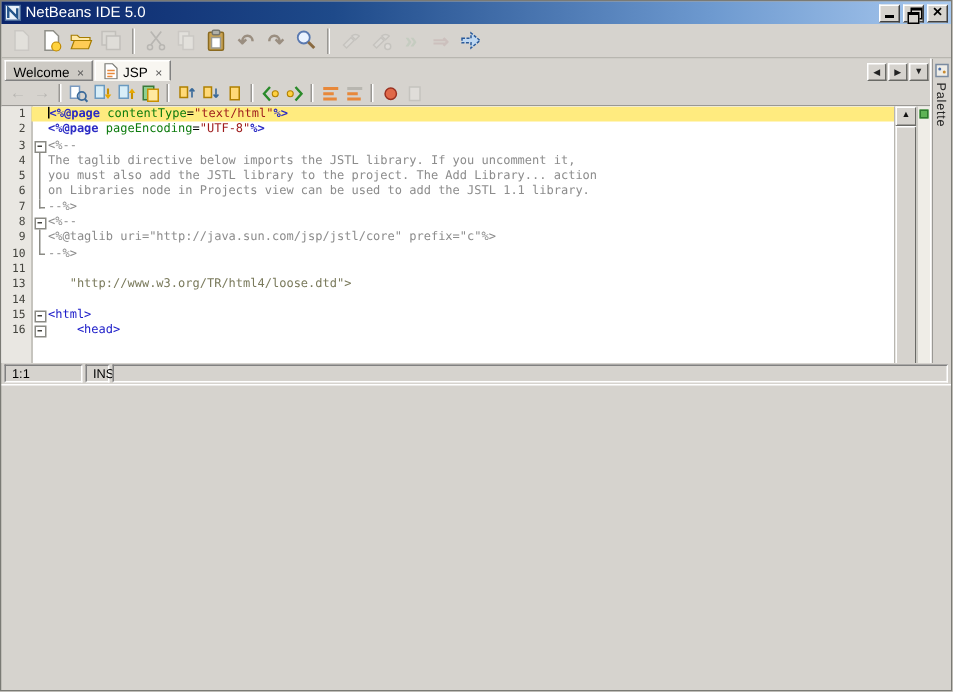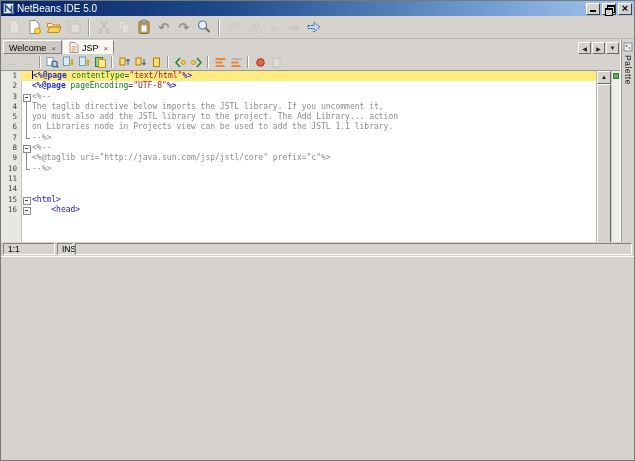--- a/index.html
+++ b/index.html
@@ -358,20 +358,25 @@
             </div>
             <div class="row">
               <span class="num">10</span>
               <span class="fold end"></span>
               <span class="code"><span class="tk-com">--%&gt;</span></span>
             </div>
             <div class="row">
               <span class="num">11</span>
               <span class="fold"></span>
               <span class="code"></span>
+            </div>
+            <div class="row">
+              <span class="num">13</span>
+              <span class="fold"></span>
+              <span class="code"><span class="tk-doc">   "http://www.w3.org/TR/html4/loose.dtd"&gt;</span></span>
             </div>
             <div class="row">
               <span class="num">14</span>
               <span class="fold"></span>
               <span class="code"></span>
             </div>
             <div class="row">
               <span class="num">15</span>
               <span class="fold start"></span>
               <span class="code"><span class="tk-tag">&lt;html&gt;</span></span>

